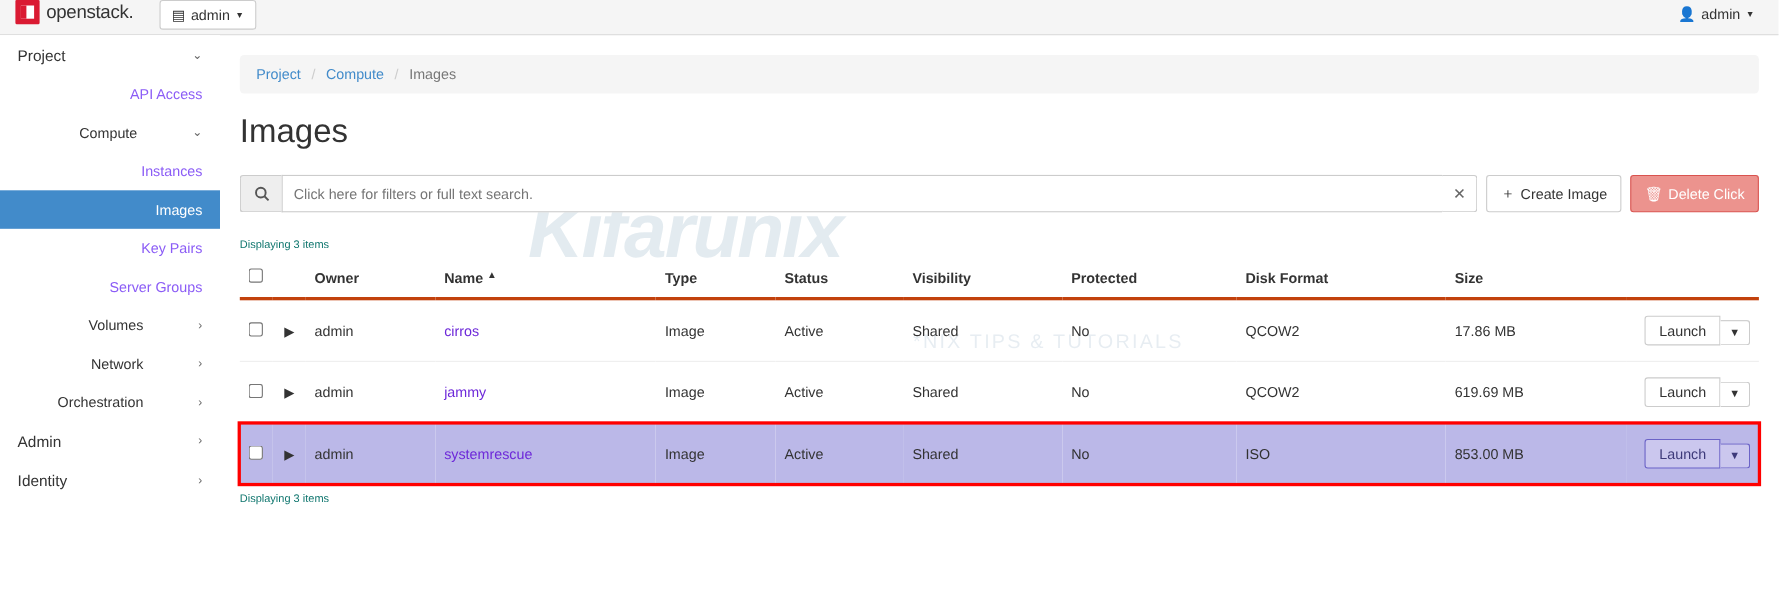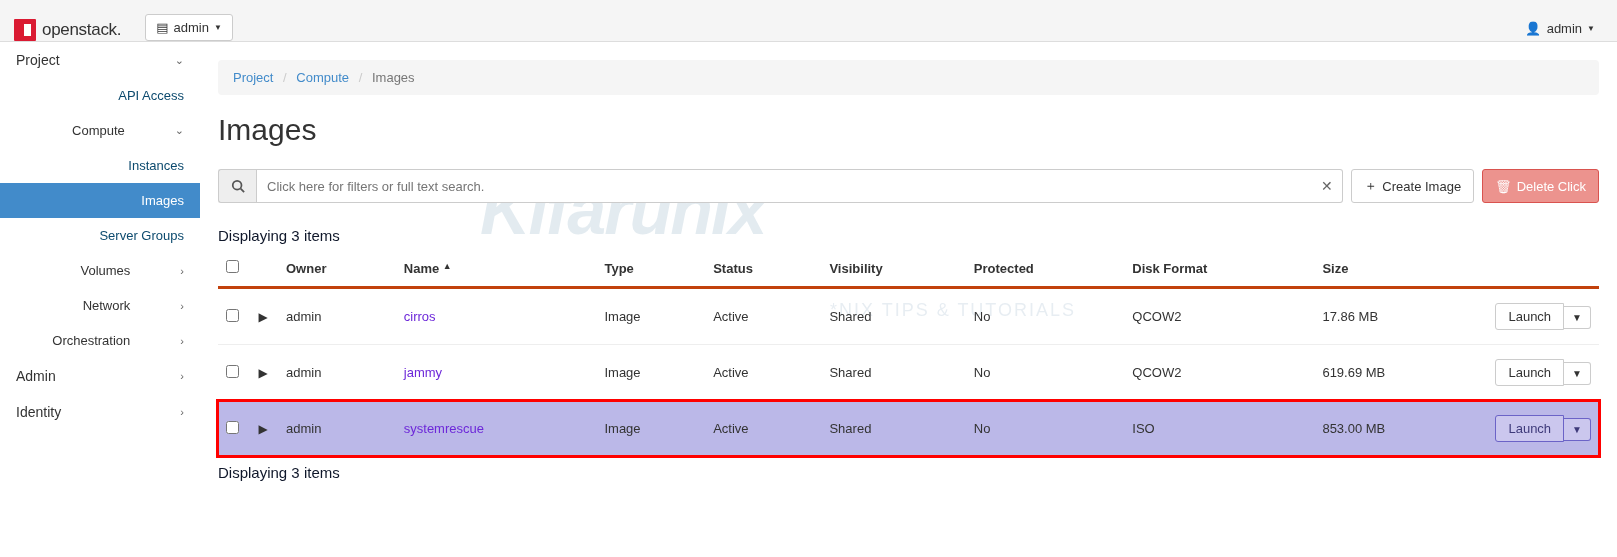--- a/index.html
+++ b/index.html
@@ -1,49 +1,49 @@
 <!DOCTYPE html>
 <html><head>
 <meta charset="utf-8">
 <style>
 * { margin:0; padding:0; box-sizing:border-box; font-family:"Helvetica Neue",Helvetica,Arial,sans-serif; }
 body { background:#fff; color:#333; font-size:14px; }
-.topbar { height:42px; background:#f5f5f5; border-bottom:1px solid #ddd; display:flex; align-items:flex-end; padding:0 14px; }
+.topbar { height:32px; background:#f5f5f5; border-bottom:1px solid #ddd; display:flex; align-items:flex-start; padding:0 14px; }
 .logo-wrap { display:flex; align-items:center; gap:6px; }
 .logo-box { width:22px; height:22px; background:#da1a32; position:relative; border-radius:1px; }
 .logo-box::before { content:''; position:absolute; inset:5px; background:#fff; }
 .logo-box::after { content:''; position:absolute; top:5px; left:5px; width:5px; height:12px; background:#da1a32; }
 .logo-text { font-size:17px; color:#333; font-weight:300; letter-spacing:-0.3px; }
 .topbar-btn { display:flex; align-items:center; gap:5px; padding:5px 10px; background:#fff; border:1px solid #ccc; border-radius:3px; cursor:pointer; margin-left:24px; font-size:13px; color:#333; }
 .spacer { flex:1; }
 .user-btn { display:flex; align-items:center; gap:5px; padding:5px 8px; cursor:pointer; font-size:13px; color:#333; }
 .caret { font-size:8px; }
 .body { display:flex; }
 .sidebar { width:200px; background:#fff; }
 .nav-item { display:flex; align-items:center; justify-content:space-between; padding:10px 16px; cursor:pointer; color:#333; font-size:14px; }
 .nav-item.top { font-size:14px; }
 .nav-sub { display:flex; align-items:center; justify-content:flex-end; padding:10px 16px; cursor:pointer; color:#333; font-size:13px; }
 .nav-sub.ind1 { padding-left:30px; }
 .nav-sub .chev { margin-left:auto; }
-.nav-leaf { display:flex; justify-content:flex-end; padding:10px 16px 10px 30px; cursor:pointer; color:#0c4a6e; font-size:13px; }
+.nav-leaf { display:flex; justify-content:flex-end; padding:10px 16px 10px 30px; cursor:pointer; color:#8b5cf6; font-size:13px; }
 .nav-leaf.active { background:#428bca; color:#fff; }
 .chev { font-size:11px; color:#666; }
 .main { flex:1; padding:0; }
 .breadcrumb { background:#f5f5f5; border-radius:4px; padding:10px 15px; margin:18px 18px 0 18px; font-size:13px; color:#777; }
 .breadcrumb a { color:#428bca; text-decoration:none; }
 .breadcrumb .sep { padding:0 6px; color:#ccc; }
 .page-title { font-size:30px; font-weight:400; color:#333; margin:18px 18px 22px 18px; }
 .toolbar { display:flex; gap:8px; margin:0 18px 24px 18px; }
 .search-wrap { flex:1; display:flex; }
 .search-icon-box { width:38px; height:34px; background:#eee; border:1px solid #ccc; border-right:none; border-radius:3px 0 0 3px; display:flex; align-items:center; justify-content:center; color:#555; }
 .search-input { flex:1; height:34px; border:1px solid #ccc; border-right:none; padding:0 10px; font-size:13px; outline:none; }
 .search-clear { width:32px; height:34px; border:1px solid #ccc; border-left:none; border-radius:0 3px 3px 0; background:#fff; display:flex; align-items:center; justify-content:center; color:#666; cursor:pointer; }
 .btn { height:34px; padding:0 12px; border:1px solid #ccc; background:#fff; border-radius:3px; cursor:pointer; font-size:13px; color:#333; display:flex; align-items:center; gap:5px; }
 .btn-danger { background:#ec938e; border-color:#d9534f; color:#fff; }
-.display-count { margin:0 18px 6px 18px; font-size:15px; color:#0f172a; }
+.display-count { margin:0 18px 6px 18px; font-size:10px; color:#0f766e; }
 .table { width:calc(100% - 36px); margin:0 18px; border-collapse:collapse; }
 .table th { text-align:left; font-size:13px; font-weight:700; color:#333; padding:10px 8px; border-bottom:3px solid #c2410c; }
 .table td { font-size:13px; color:#333; padding:14px 8px; border-bottom:1px solid #eee; vertical-align:middle; }
 .table a { color:#6d28d9; text-decoration:none; }
 .row-hl { background:#bbb8e8; outline:3px solid #f00; outline-offset:-1px; }
 .row-hl td { border-bottom:none; }
 .row-hl .btn-launch { border-color:#6b63c7; color:#3e3a7a; background:#cbc7ee; }
 .row-hl .btn-caret-sm { border-color:#6b63c7; background:#cbc7ee; color:#3e3a7a; }
 .expand-icon { cursor:pointer; font-size:12px; color:#333; display:inline-block; width:14px; text-align:center; }
 .sort-ind { font-size:9px; vertical-align:top; }
@@ -88,20 +88,23 @@
       <span>Compute</span>
       <span class="chev" style="margin-left:50px">⌄</span>
     </div>
     <div class="nav-leaf">
         <span>Instances</span>
       </div>
     <div class="nav-leaf active">
         <span>Images</span>
       </div>
     <div class="nav-leaf">
+        <span>Key Pairs</span>
+      </div>
+    <div class="nav-leaf">
         <span>Server Groups</span>
       </div>
     <div class="nav-sub ind1">
         <span>Volumes</span>
         <span class="chev" style="margin-left:50px">›</span>
       </div>
     <div class="nav-sub ind1">
         <span>Network</span>
         <span class="chev" style="margin-left:50px">›</span>
       </div>

